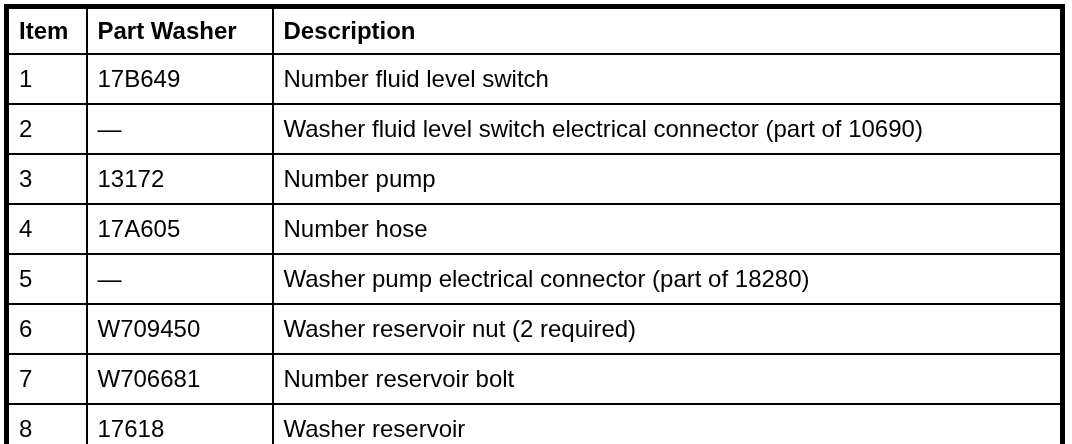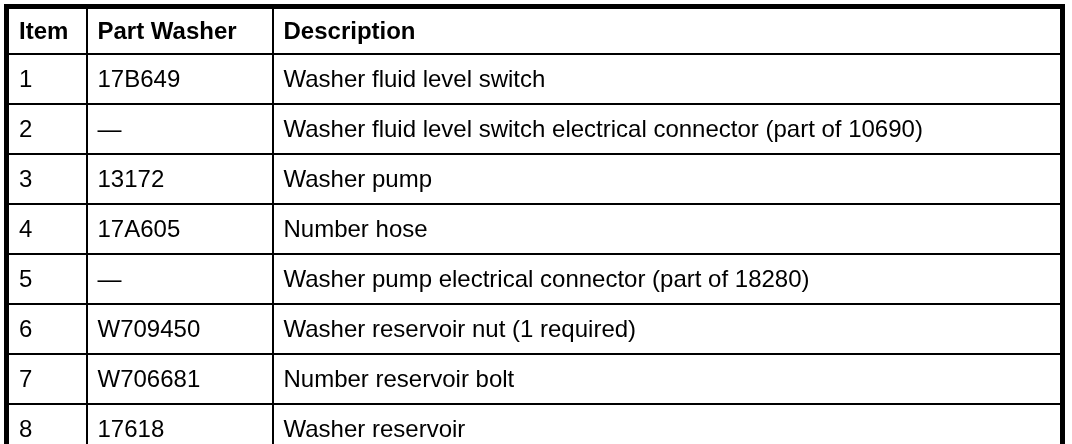--- a/index.html
+++ b/index.html
@@ -63,46 +63,46 @@
       <tr>
         <th>Item</th>
         <th>Part Washer</th>
         <th>Description</th>
       </tr>
     </thead>
     <tbody>
       <tr>
         <td>1</td>
         <td>17B649</td>
-        <td>Washer fluid level switch</td>
+        <td>Number fluid level switch</td>
       </tr>
       <tr>
         <td>2</td>
         <td>—</td>
         <td>Washer fluid level switch electrical connector (part of 10690)</td>
       </tr>
       <tr>
         <td>3</td>
         <td>13172</td>
-        <td>Washer pump</td>
+        <td>Number pump</td>
       </tr>
       <tr>
         <td>4</td>
         <td>17A605</td>
         <td>Number hose</td>
       </tr>
       <tr>
         <td>5</td>
         <td>—</td>
         <td>Washer pump electrical connector (part of 18280)</td>
       </tr>
       <tr>
         <td>6</td>
         <td>W709450</td>
-        <td>Washer reservoir nut (1 required)</td>
+        <td>Washer reservoir nut (2 required)</td>
       </tr>
       <tr>
         <td>7</td>
         <td>W706681</td>
         <td>Number reservoir bolt</td>
       </tr>
       <tr>
         <td>8</td>
         <td>17618</td>
         <td>Washer reservoir</td>

